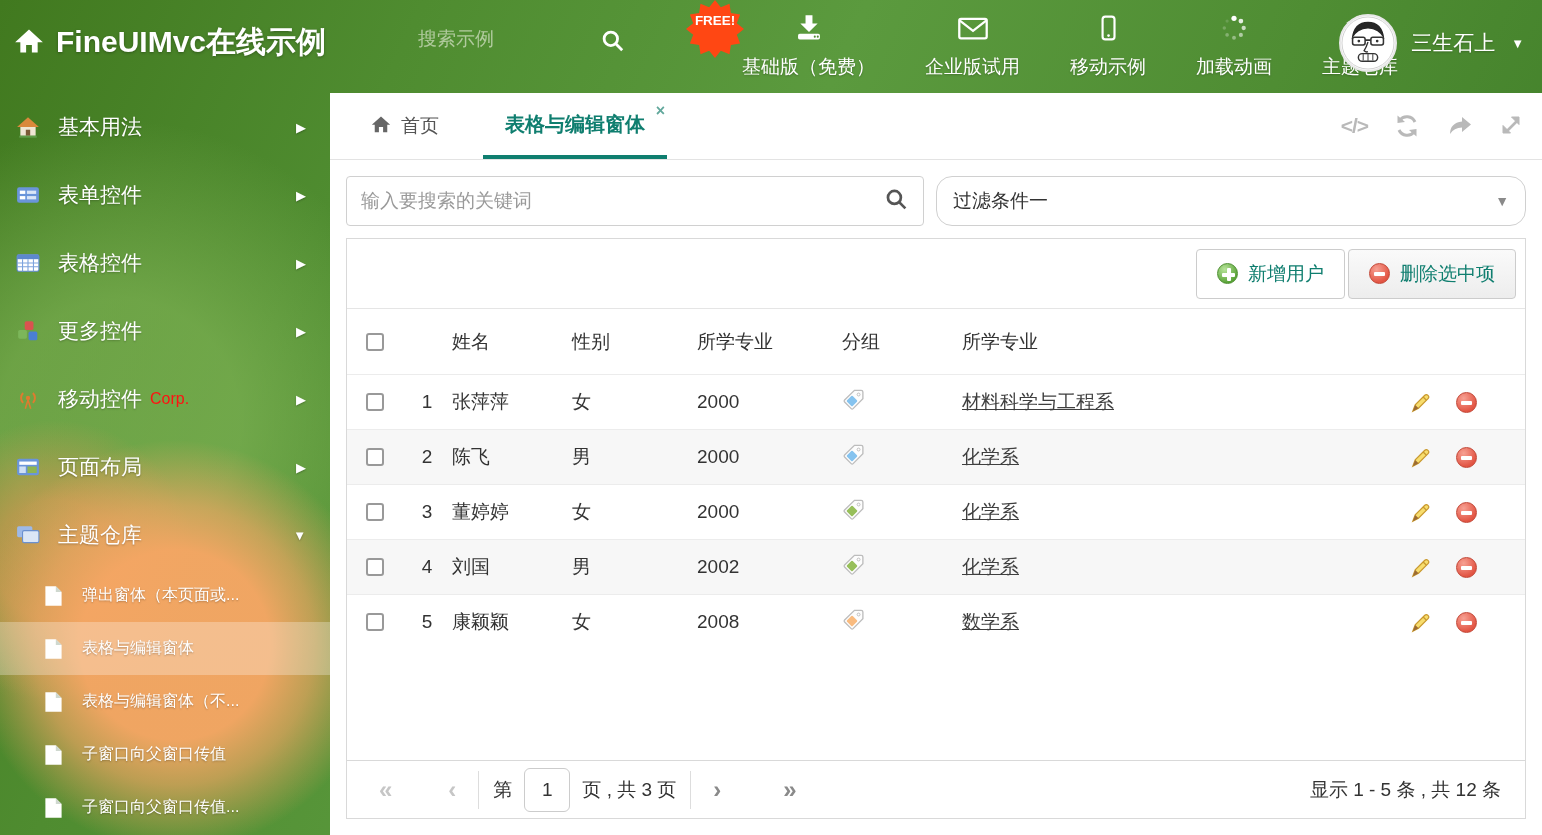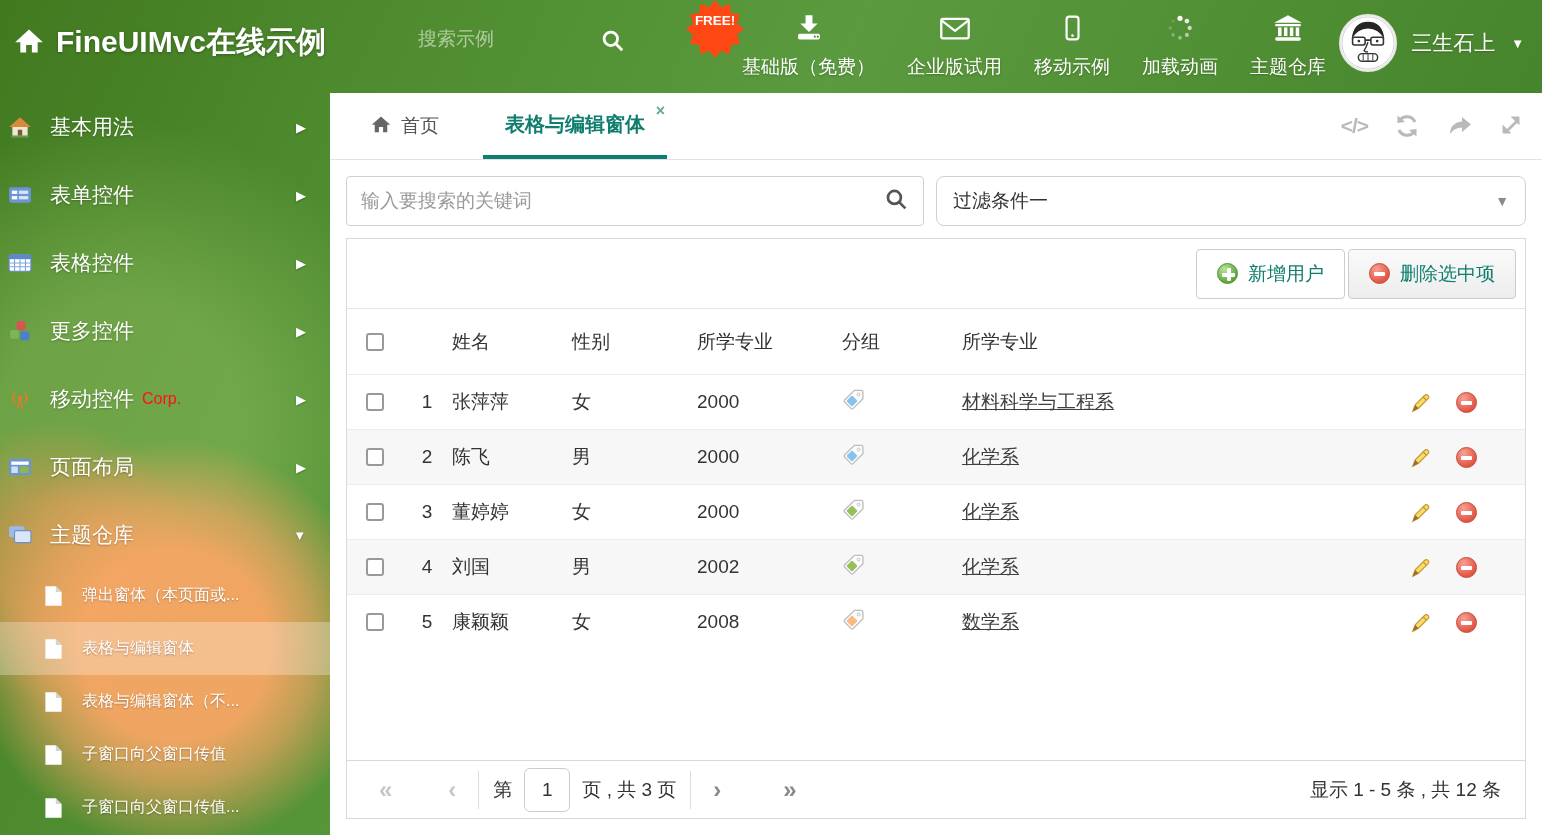--- a/index.html
+++ b/index.html
@@ -14,30 +14,30 @@
   }
   .topbar{ position:absolute; top:0; left:0; right:0; height:93px; color:#fff; }
   .logo-wrap{ position:absolute; left:14px; top:22px; display:flex; align-items:center; gap:12px; }
   .logo-text{ font-size:30px; font-weight:bold; text-shadow:0 1px 3px rgba(0,0,0,.3); }
   .hdr-search{ position:absolute; left:418px; top:28px; width:170px; background:transparent; border:none; outline:none;
     font-size:19px; color:#eee; }
   .hdr-search::placeholder{ color:rgba(235,240,225,.62); }
   .hdr-search-icon{ position:absolute; left:600px; top:28px; }
   .free-badge{ position:absolute; left:686px; top:0px; width:58px; height:58px; }
   .free-badge text{ font-weight:bold; }
-  .top-nav{ position:absolute; left:742px; top:14px; display:flex; gap:32px; }
+  .top-nav{ position:absolute; left:742px; top:14px; display:flex; gap:50px; }
   .nav-item{ display:flex; flex-direction:column; align-items:center; gap:8px; cursor:pointer; }
   .nav-item .lbl{ font-size:19px; text-shadow:0 1px 2px rgba(0,0,0,.25); white-space:nowrap; }
   .user-wrap{ position:absolute; right:18px; top:14px; display:flex; align-items:center; gap:14px; }
   .avatar{ width:58px; height:58px; border-radius:50%; background:#fff; overflow:hidden; border:2px solid #e8e8e8; }
   .user-name{ font-size:21px; text-shadow:0 1px 2px rgba(0,0,0,.25); }
   .user-caret{ font-size:13px; margin-left:2px; }
 
   .sidebar{ position:absolute; top:93px; left:0; width:330px; bottom:0; color:#fff; overflow:hidden; }
-  .side-item{ height:68px; display:flex; align-items:center; padding:0 24px 0 8px; font-size:21px; cursor:pointer;
+  .side-item{ height:68px; display:flex; align-items:center; padding:0 24px 0 16px; font-size:21px; cursor:pointer;
     text-shadow:0 1px 2px rgba(0,0,0,.28); }
   .side-item .sicon{ width:26px; margin-right:16px; flex:0 0 auto; display:flex; }
   .side-item .arrow{ margin-left:auto; font-size:13px; }
   .side-badge{ color:#ff1212; font-size:16px; margin-left:8px; text-shadow:none; }
   .side-sub{ height:53px; display:flex; align-items:center; padding:0 10px 0 44px; font-size:16px; cursor:pointer;
     text-shadow:0 1px 2px rgba(0,0,0,.28); white-space:nowrap; }
   .side-sub .picon{ width:20px; margin-right:18px; flex:0 0 auto; display:flex; }
   .side-sub.selected{ background:rgba(255,255,255,.28); }
 
   .content{ position:absolute; top:93px; left:330px; right:0; bottom:0; background:#fff; display:flex; flex-direction:column; }
@@ -46,21 +46,21 @@
   .tab.active{ margin-left:32px; color:#0f7e6f; font-weight:bold; font-size:20px; border-bottom:4px solid #0f7e6f; position:relative; padding:0 22px; }
   .tab-close{ position:absolute; top:9px; right:2px; font-size:16px; font-weight:bold; color:#62a89c; cursor:pointer; }
   .tab-tools{ position:absolute; right:18px; top:0; height:100%; display:flex; align-items:center; gap:26px; }
   .ttool{ color:#b9b9b9; cursor:pointer; display:flex; align-items:center; }
   .ttool.code{ font-size:21px; font-weight:bold; letter-spacing:-1px; }
 
   .filter-row{ display:flex; gap:12px; padding:16px 16px 12px 16px; flex:0 0 auto; }
   .search-box{ width:578px; height:50px; border:1px solid #d0d0d0; border-radius:4px; display:flex; align-items:center; padding:0 14px; }
   .search-box input{ flex:1; border:none; outline:none; font-size:19px; color:#333; background:transparent; }
   .search-box input::placeholder{ color:#9a9a9a; }
-  .dropdown{ flex:1; height:50px; border:1px solid #d0d0d0; border-radius:8px; display:flex; align-items:center; padding:0 16px; cursor:pointer; }
+  .dropdown{ flex:1; height:50px; border:1px solid #d0d0d0; border-radius:16px; display:flex; align-items:center; padding:0 16px; cursor:pointer; }
   .dropdown .val{ font-size:19px; color:#333; flex:1; }
   .dropdown .caret{ color:#8a8a8a; font-size:14px; }
 
   .grid-panel{ margin:0 16px 16px 16px; border:1px solid #d9d9d9; flex:1; display:flex; flex-direction:column; overflow:hidden; }
   .grid-toolbar{ flex:0 0 auto; height:70px; border-bottom:1px solid #e5e5e5; display:flex; align-items:center; padding:0 9px; }
   .btn{ height:50px; border-radius:4px; border:1px solid #ccc; display:flex; align-items:center; gap:10px;
     padding:0 20px; font-size:19px; color:#0f7e6f; cursor:pointer; }
   .btn.del{ background:linear-gradient(#fafafa,#ededed); }
   .btn.add{ background:#fff; margin-left:auto; margin-right:3px; }
   .icon-minus,.icon-plus{ width:21px; height:21px; border-radius:50%; position:relative; flex:0 0 auto; }

